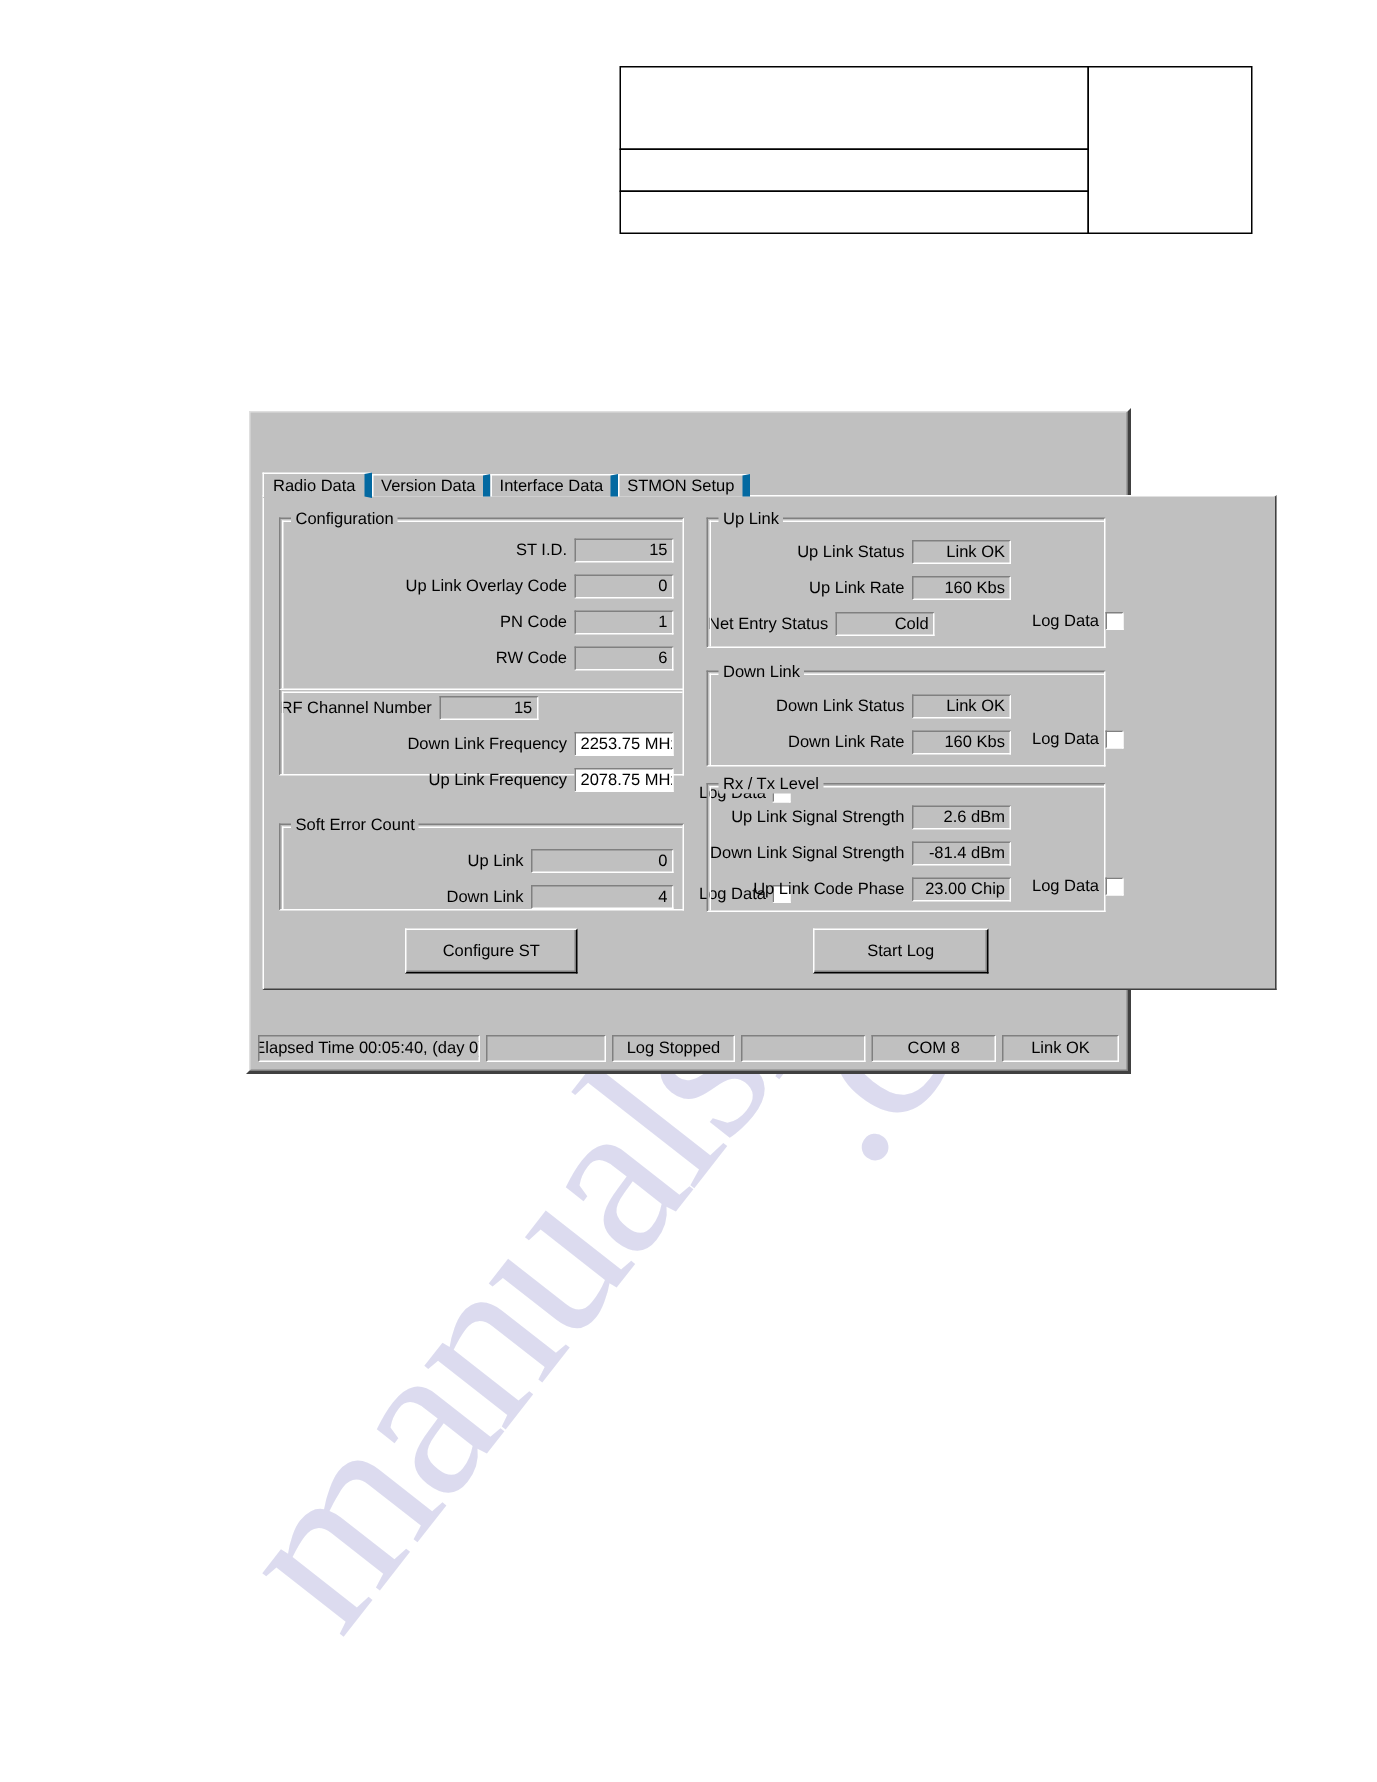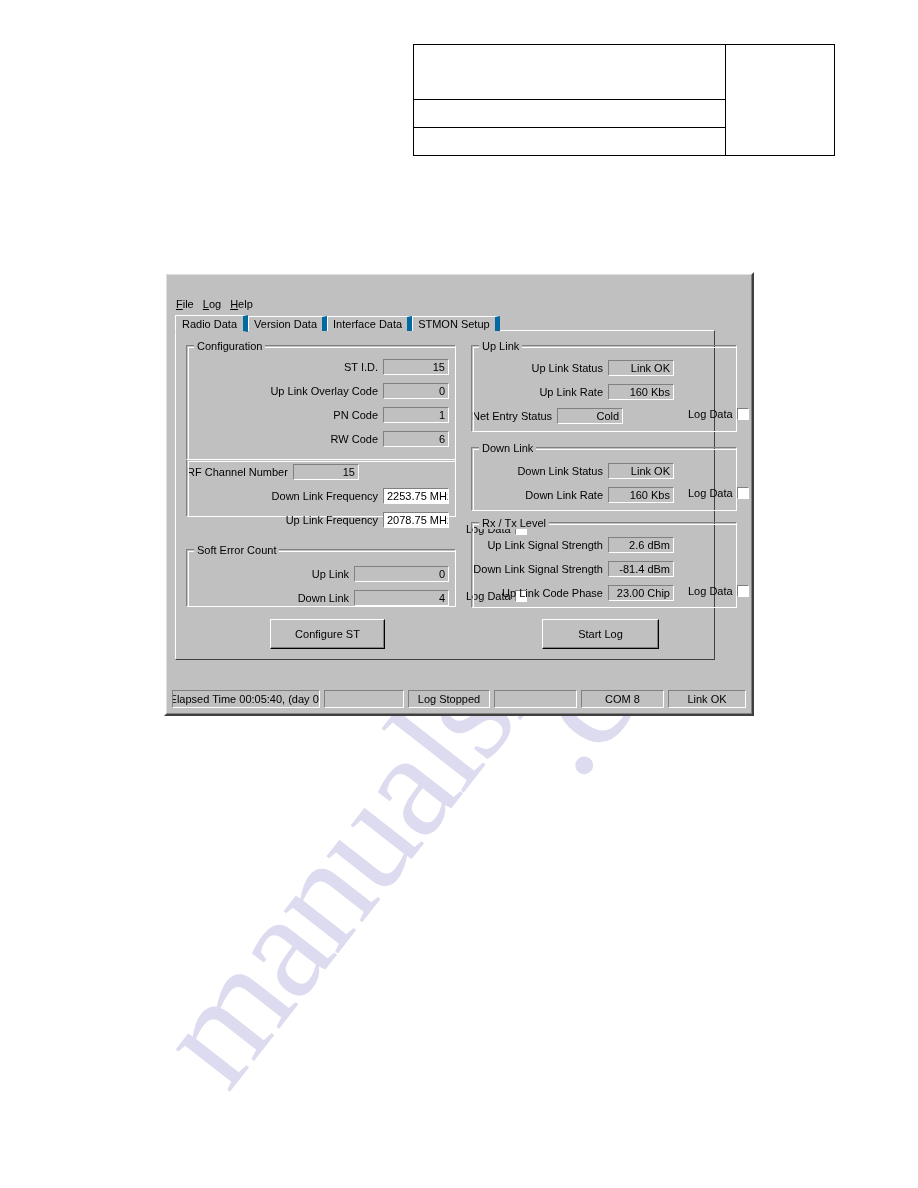--- a/index.html
+++ b/index.html
@@ -69,21 +69,21 @@
   
   .tabstrip{position:absolute;left:8px;top:40px;display:flex;align-items:flex-end;
             height:16px;z-index:4;}
   .tab{height:15px;padding:0 5px;font-size:11px;line-height:15px;background:#c0c0c0;
        border-top:1px solid #ffffff;border-left:1px solid #ffffff;
        border-right:5px solid #0369a1;box-sizing:border-box;color:#000;white-space:nowrap;}
   .tab.active{height:17px;line-height:16px;margin-bottom:-1px;position:relative;z-index:6;
               border-bottom:1px solid #c0c0c0;padding:0 6px;}
 
   
-  .tabpage{position:absolute;left:8px;top:55px;width:540px;height:330px;
+  .tabpage{position:absolute;left:8px;top:55px;width:676px;height:330px;
            background:#c0c0c0;
            border-top:1px solid #ffffff;border-left:1px solid #ffffff;
            border-right:1px solid #404040;border-bottom:1px solid #404040;
            box-sizing:border-box;padding-left:29px;}
 
   
   .grp{position:absolute;box-sizing:border-box;
        border:1px solid #808080;border-right-color:#ffffff;border-bottom-color:#ffffff;}
   .grp::after{content:"";position:absolute;left:1px;top:1px;right:0;bottom:0;
        border:1px solid #ffffff;border-left-color:#ffffff;border-top-color:#ffffff;
@@ -138,25 +138,20 @@
 
 <div class="watermark">
   <div class="wm-text wm1">manualslib</div>
   <div class="wm-text wm2">.com</div>
 </div>
 
 <div class="win">
 <div class="win-inner">
 
 
-  <div class="menubar">
-    <div class="menu-item"><u>F</u>ile</div>
-    <div class="menu-item"><u>L</u>og</div>
-    <div class="menu-item"><u>H</u>elp</div>
-  </div>
 
   <div class="tabstrip">
     <div class="tab active">Radio Data</div>
     <div class="tab">Version Data</div>
     <div class="tab">Interface Data</div>
     <div class="tab">STMON Setup</div>
   </div>
 
   <div class="tabpage">
 

